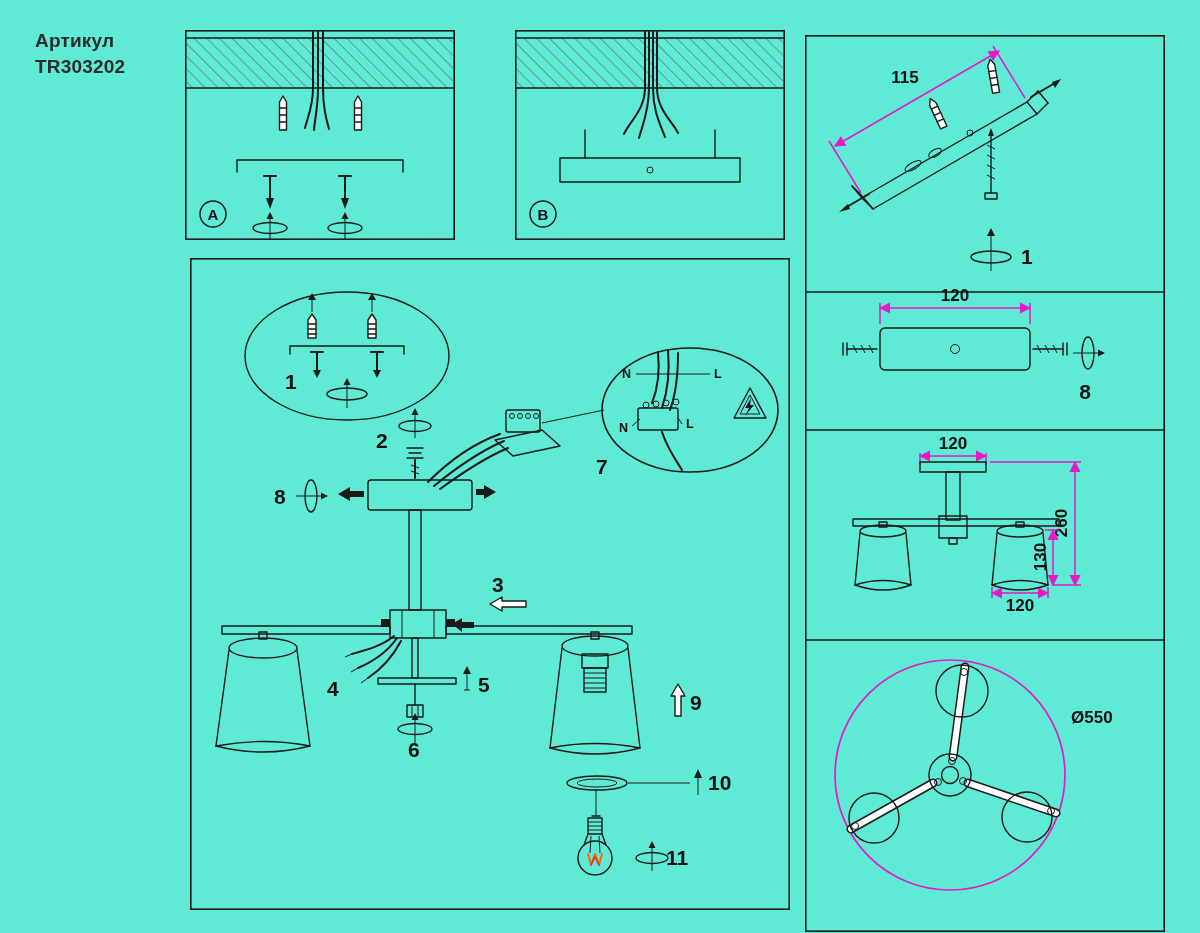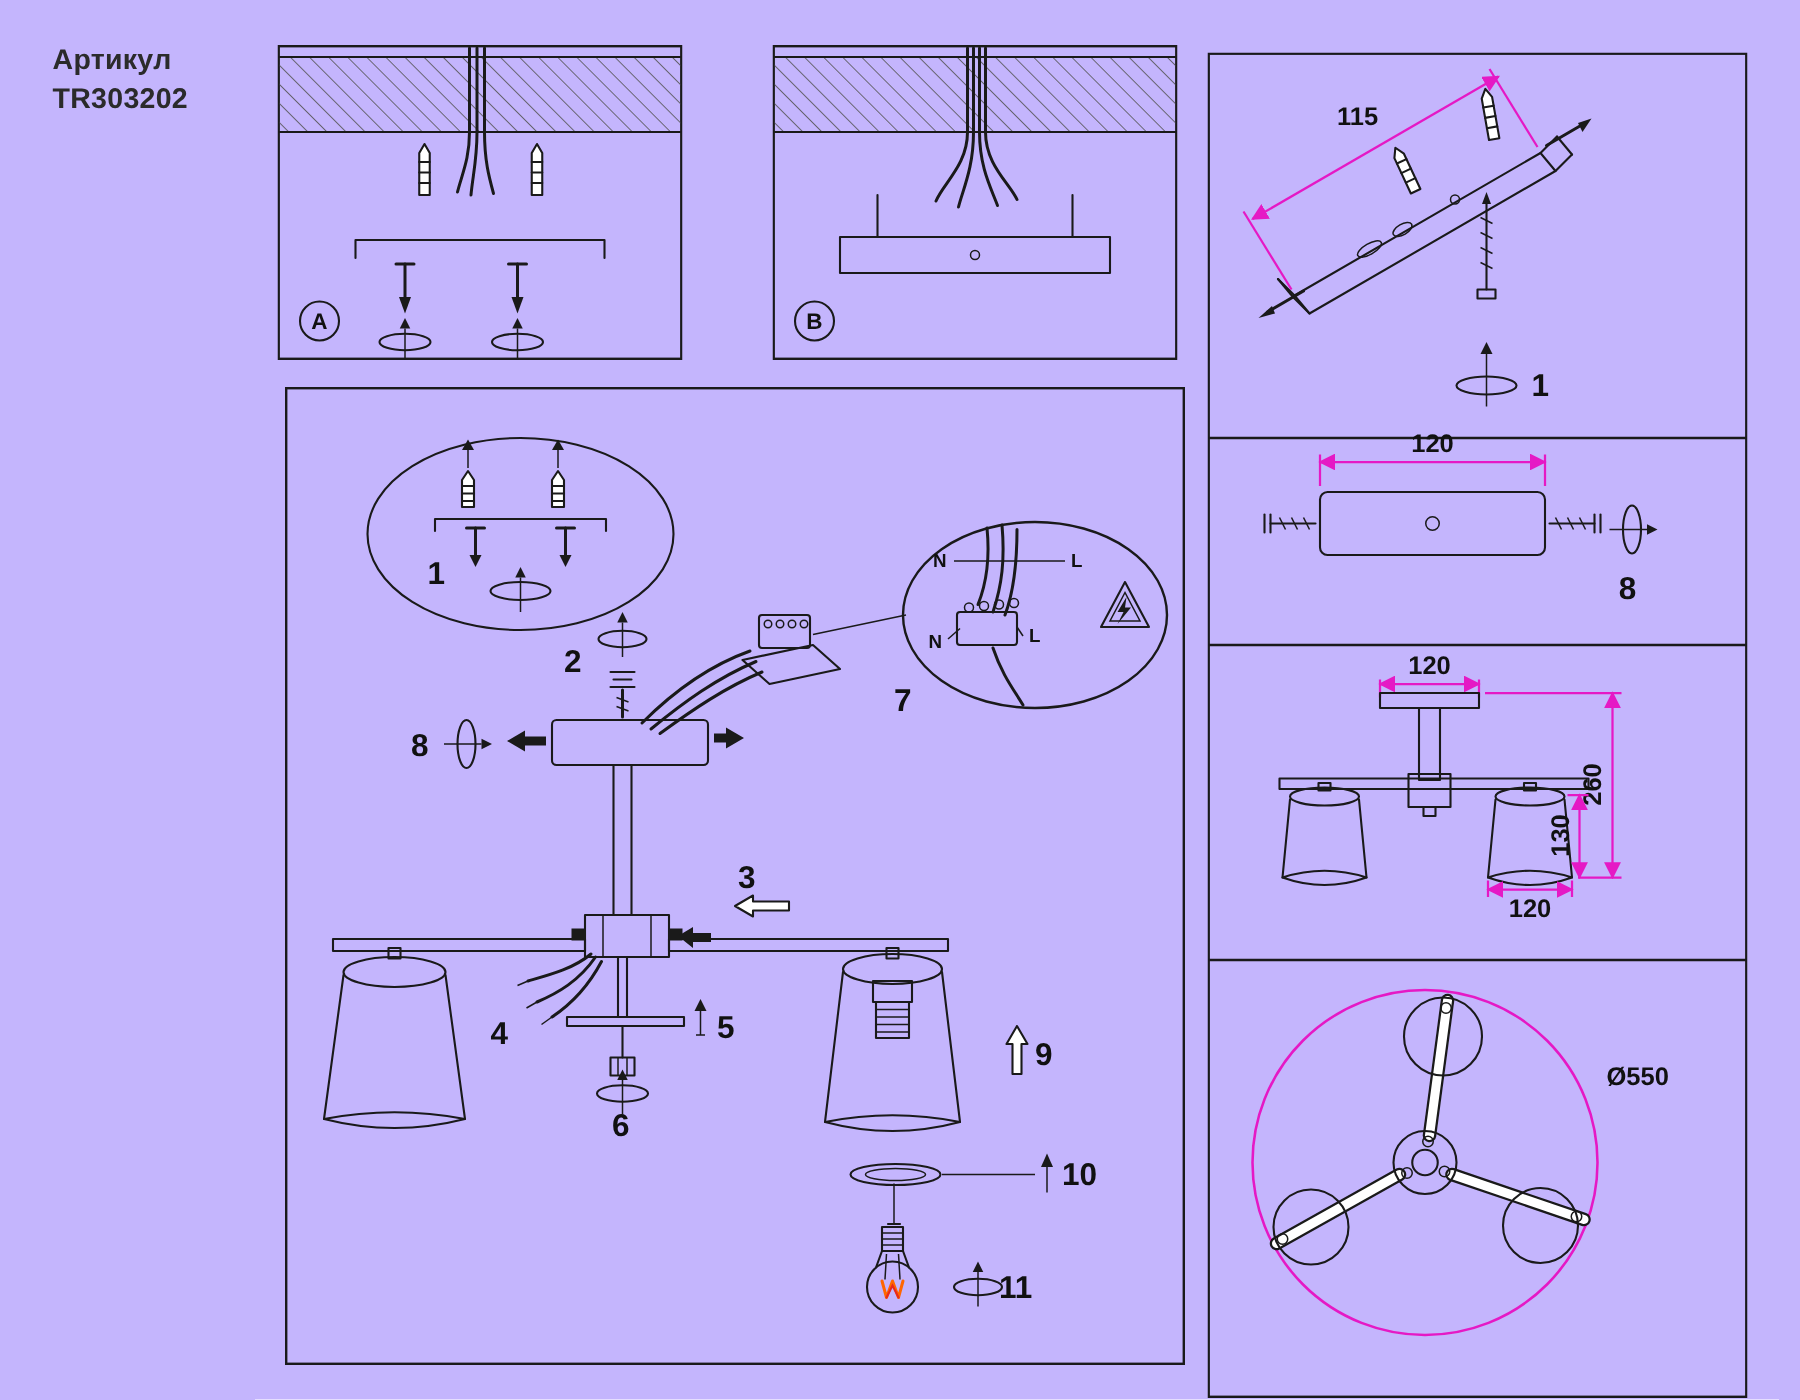--- a/index.html
+++ b/index.html
@@ -1,17 +1,17 @@
 <!DOCTYPE html>
 <html><head>
 <meta charset="utf-8">
 <style>
   * { margin:0; padding:0; box-sizing:border-box; }
   html,body { background:#fff; font-family:"Liberation Sans", sans-serif; }
-  #canvas { position:relative; width:1200px; height:933px; background:#c4b5fd; overflow:hidden; }
+  #canvas { position:relative; width:1200px; height:933px; background:#5eead4; overflow:hidden; }
   .panel { position:absolute; }
   .article { position:absolute; left:35px; top:28px; font-size:19px; font-weight:600; color:#2b2b2b; line-height:1.35; letter-spacing:.2px; }
   
   .ln  { fill:none; stroke:#1a1a1a; stroke-width:1.4; stroke-linecap:round; stroke-linejoin:round; }
   .bd  { fill:none; stroke:#1a1a1a; stroke-width:1.6; }
   .thin{ fill:none; stroke:#1a1a1a; stroke-width:1; }
   .wir { fill:none; stroke:#1a1a1a; stroke-width:2; stroke-linecap:round; }
   .fil { fill:#1a1a1a; stroke:none; }
   .wht { fill:#fff; stroke:#1a1a1a; stroke-width:1.4; stroke-linejoin:round; }
   .mag { fill:none; stroke:#e519c5; stroke-width:1.5; }

